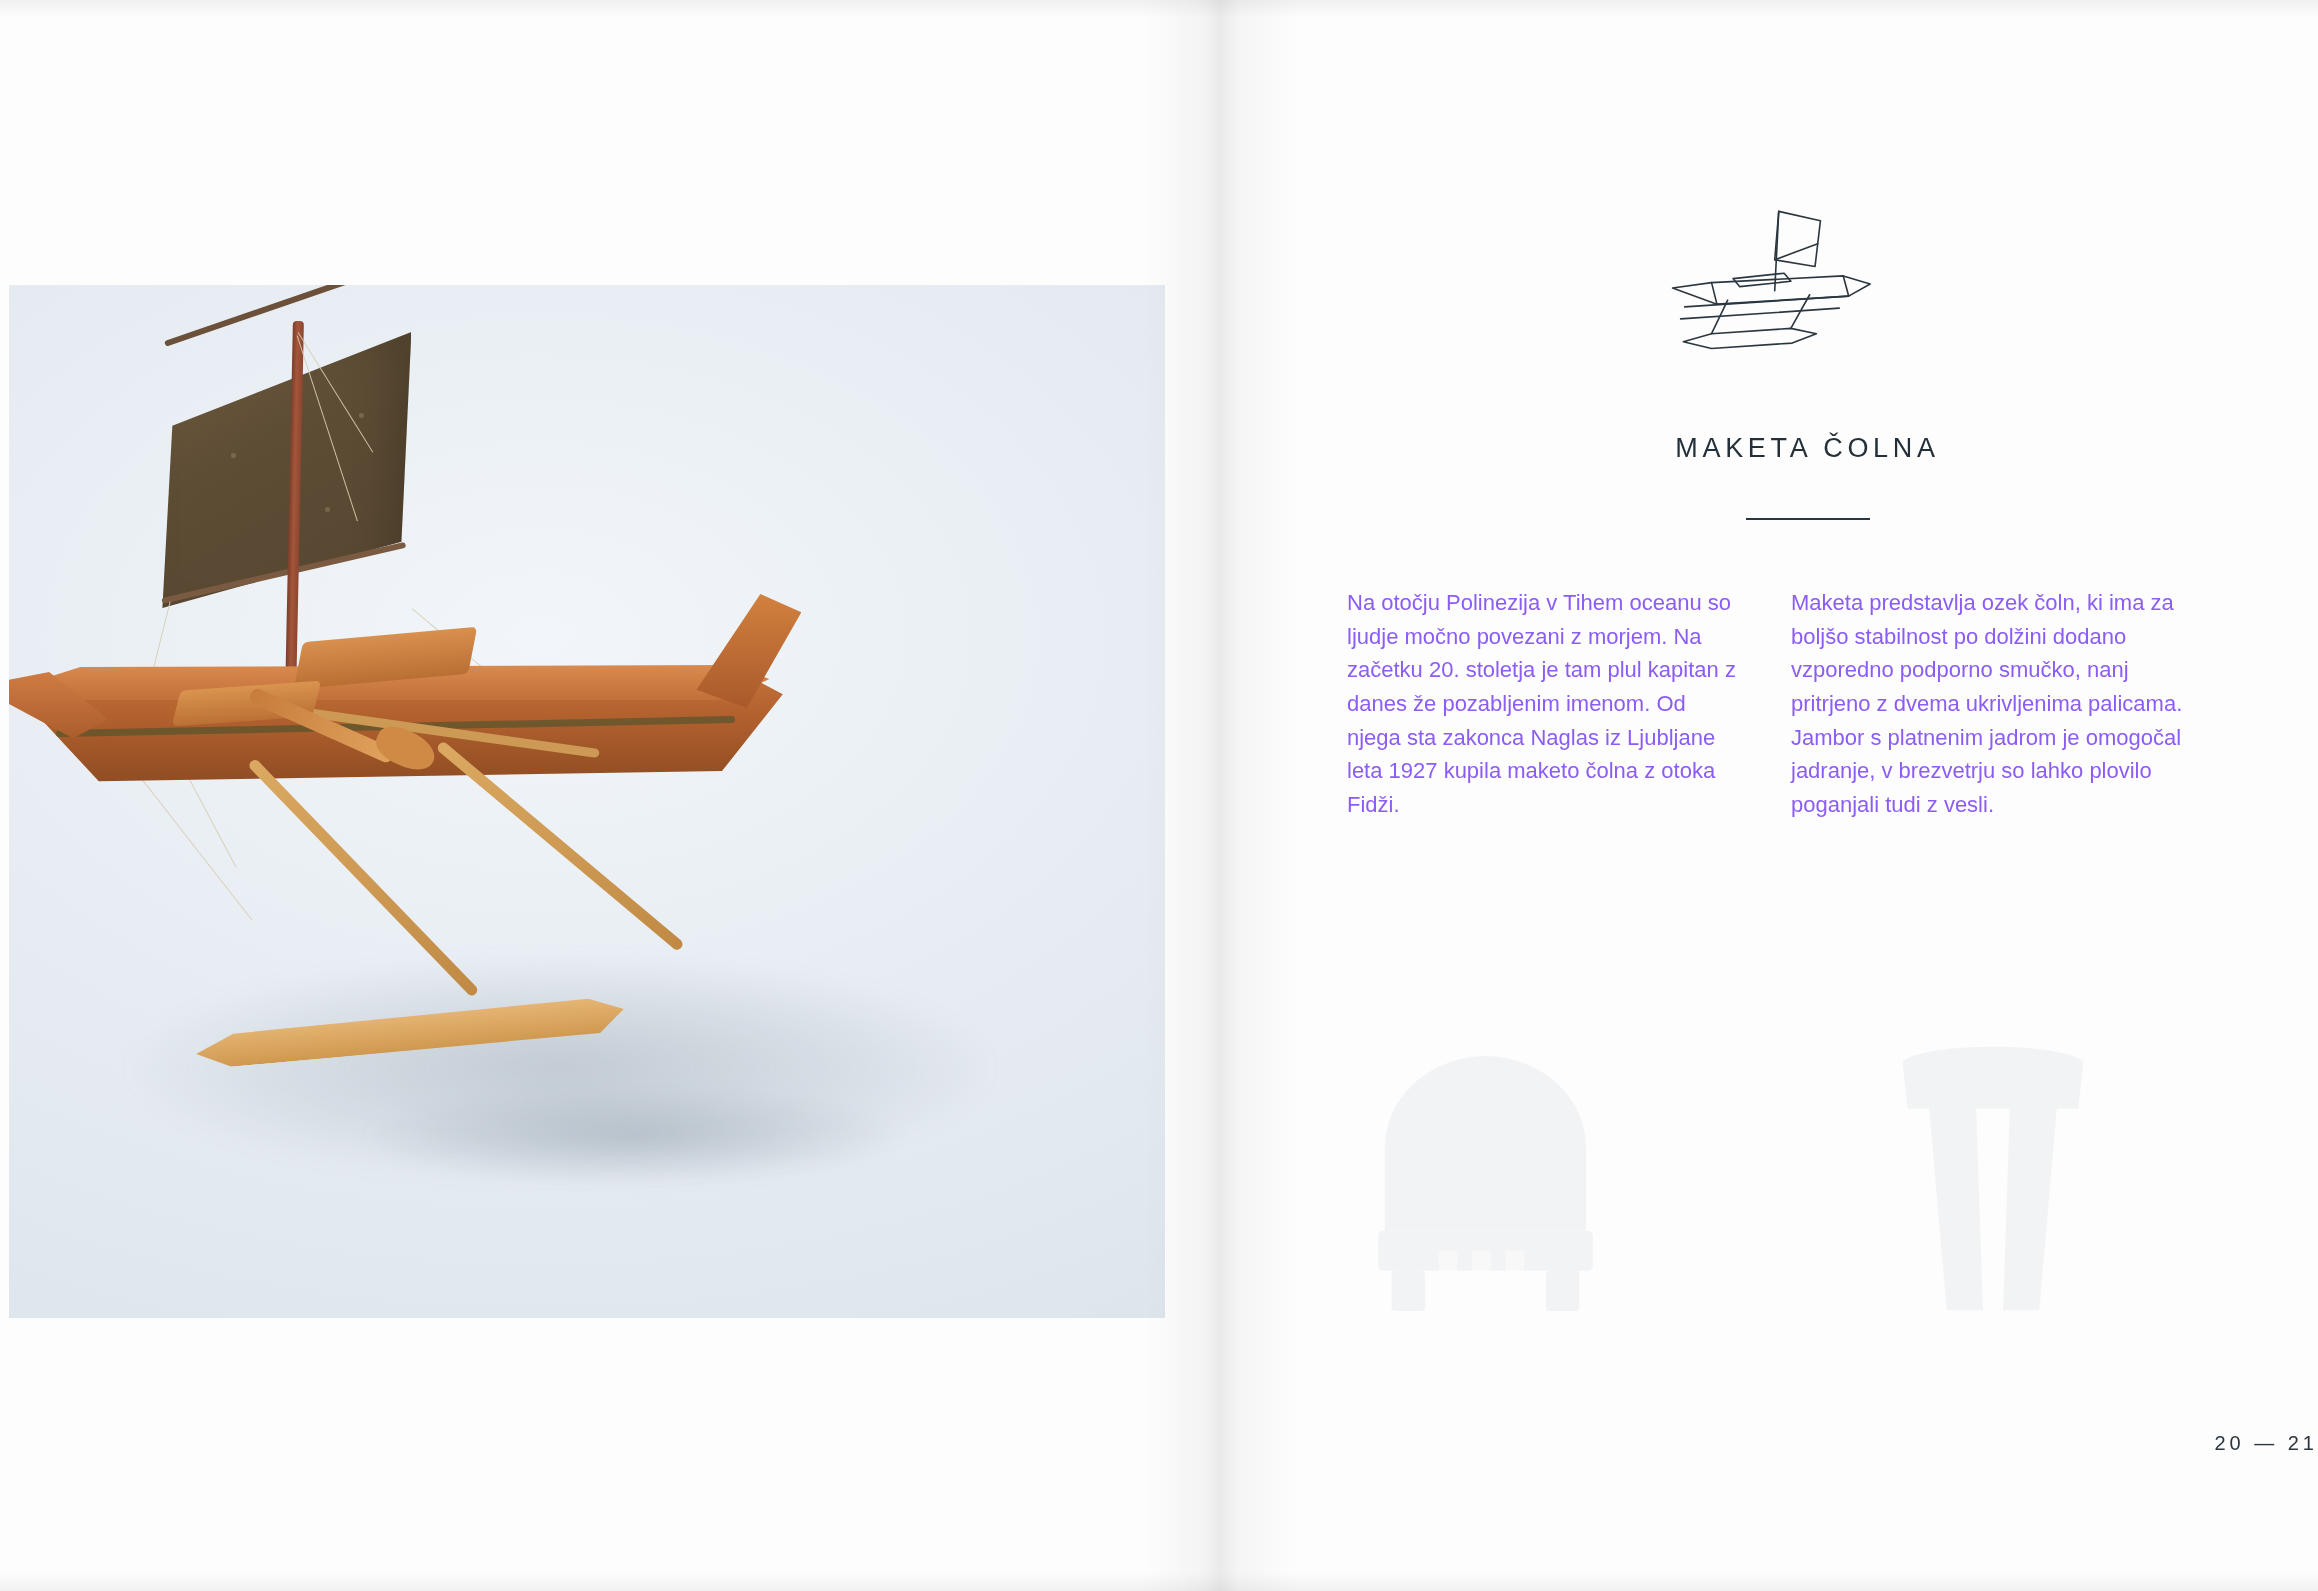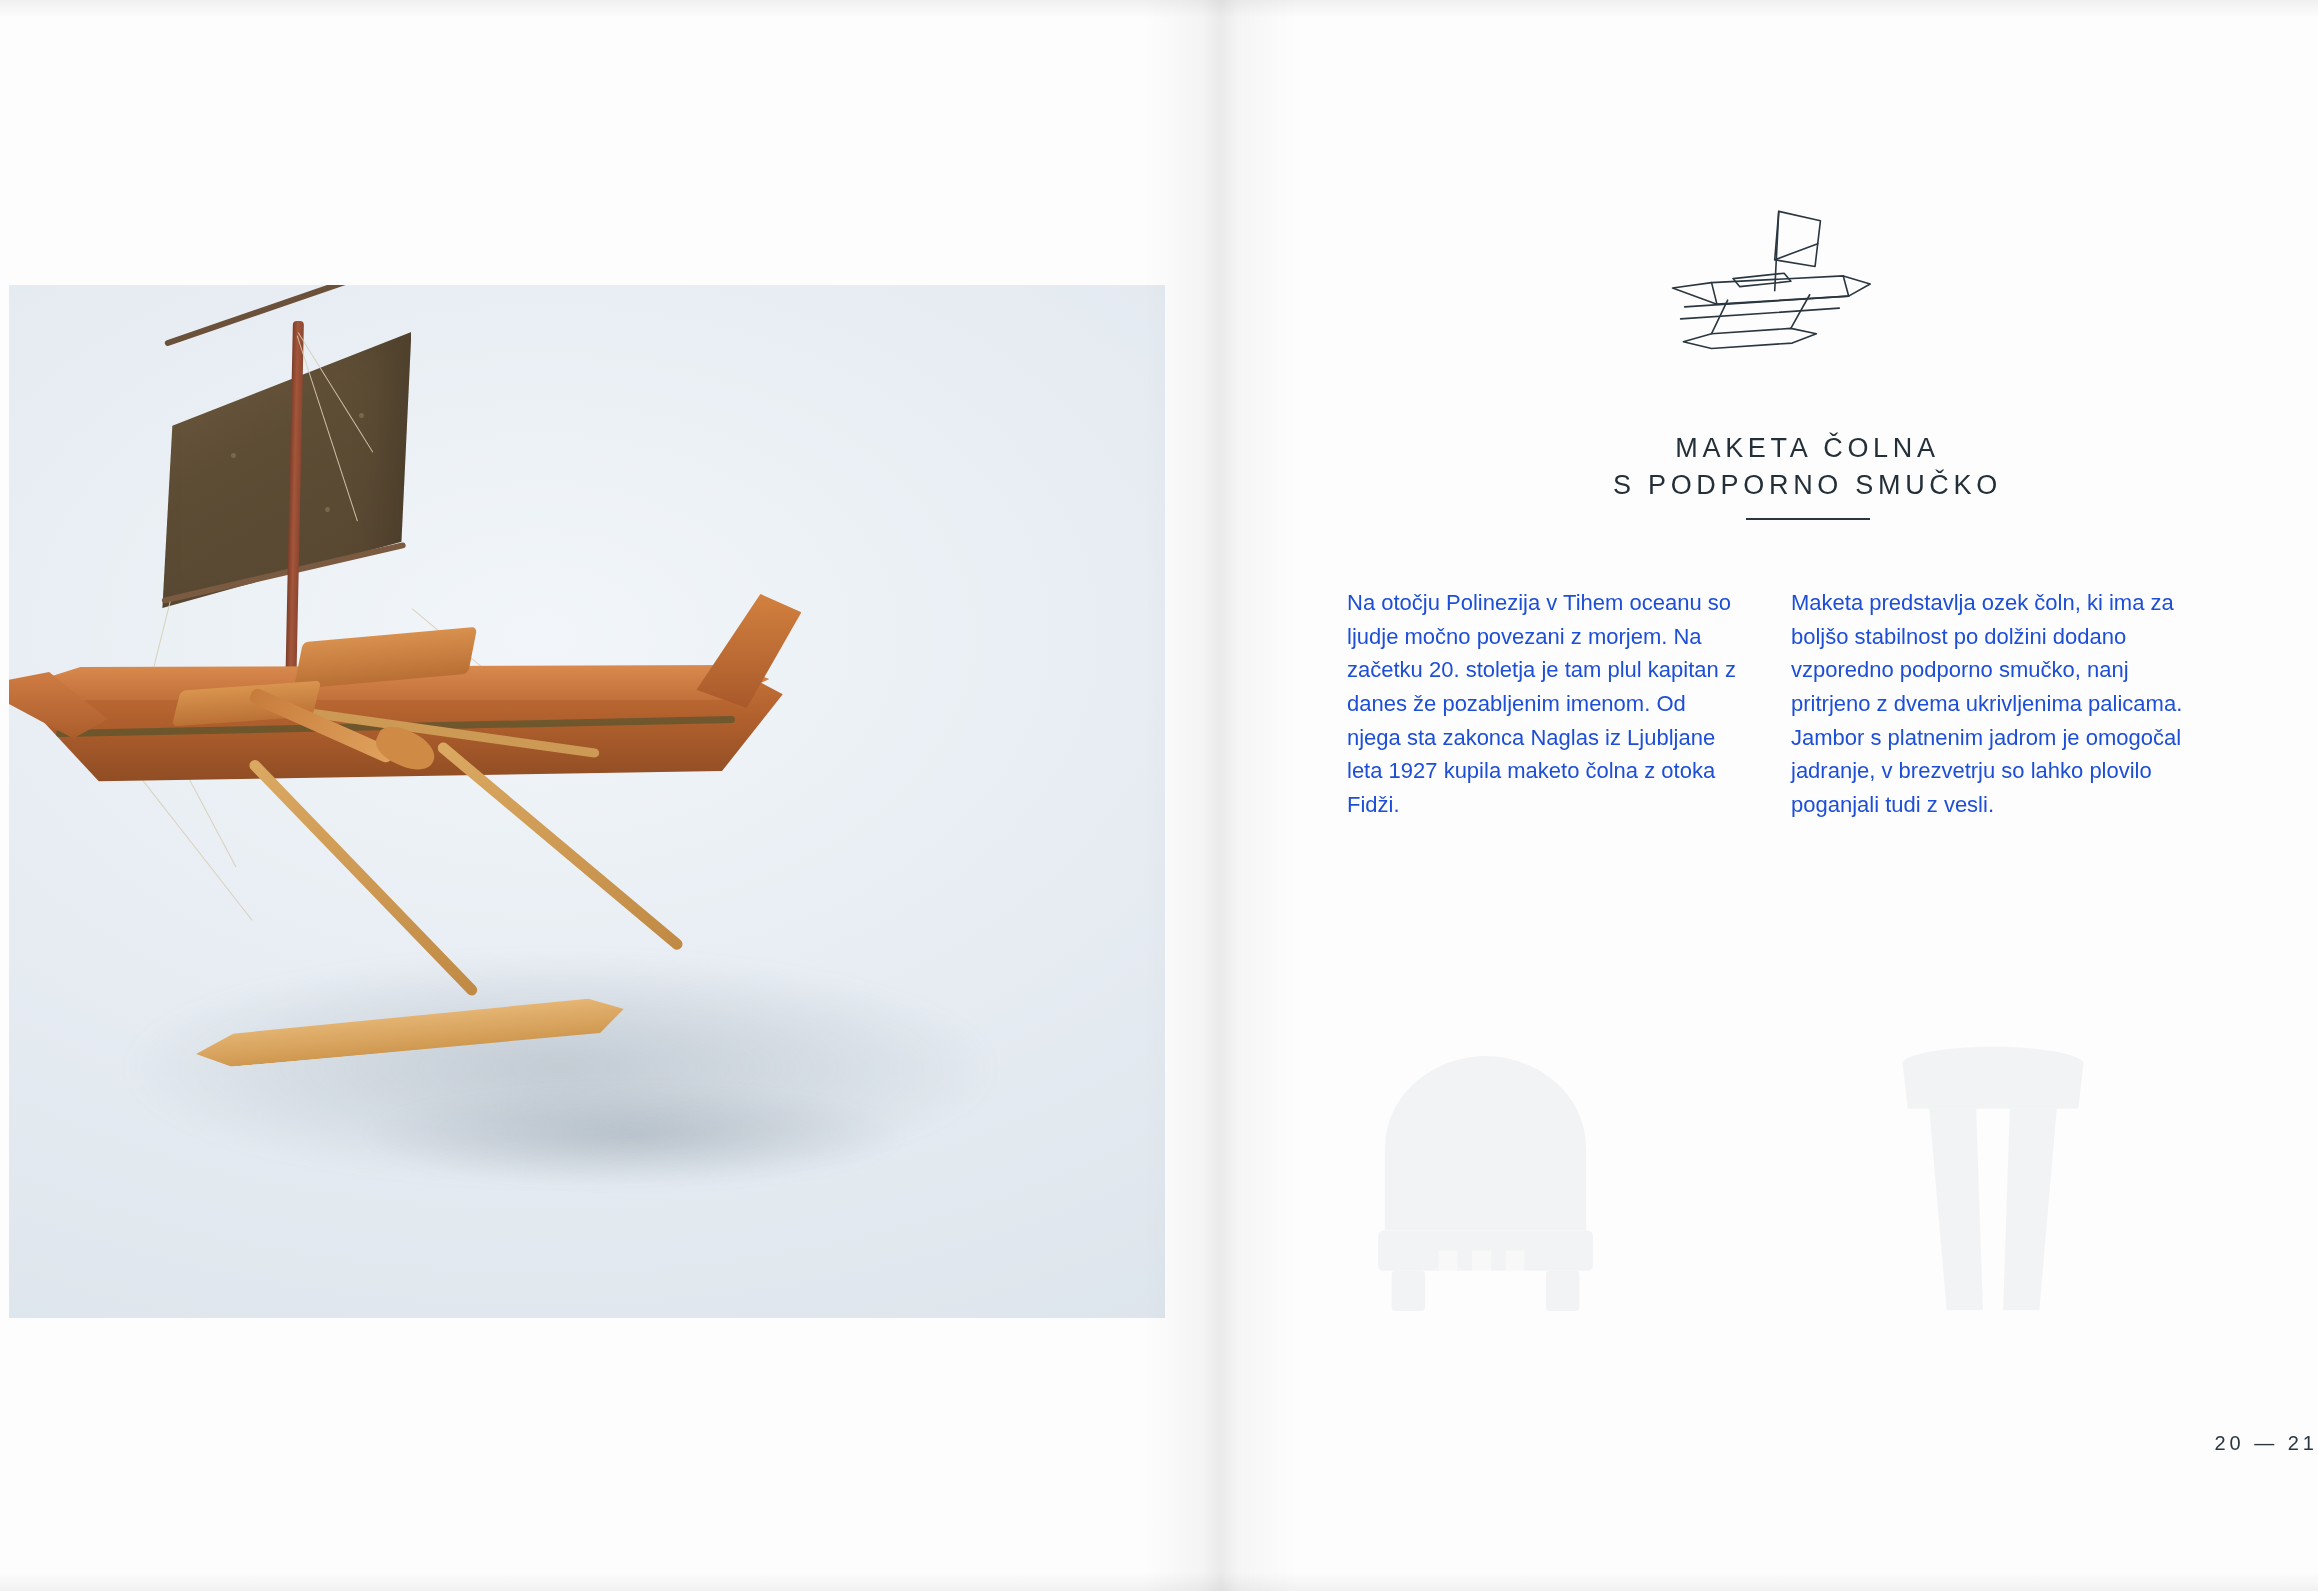--- a/index.html
+++ b/index.html
@@ -302,21 +302,21 @@
     left: 50px;
     top: 586px;
     width: 874px;
     display: flex;
     gap: 47px;
   }
   .col {
     width: 397px;
     font-size: 22px;
     line-height: 1.53;
-    color: #1d4ed8;
+    color: #8b5cf6;
   }
   .col p { margin: 0; }
 
   
   .ghost {
     position: absolute;
     opacity: 0.055;
   }
   .ghost-chest {
     left: 61px;
@@ -431,21 +431,20 @@
 
         <path d="M54 208 L96 196 L214 188 L252 196 L216 210 L96 218 Z"></path>
 
         <line x1="56" y1="156" x2="300" y2="140"></line>
         <line x1="50" y1="174" x2="286" y2="158"></line>
       </svg>
     </div>
 
     <div class="title">
       <div>MAKETA ČOLNA</div>
-      <div>S PODPORNO SMUČKO</div>
     </div>
     <div class="title-rule"></div>
 
     <div class="columns">
       <div class="col">
         <p>Na otočju Polinezija v Tihem oceanu so ljudje močno povezani z morjem. Na začetku 20. stoletja je tam plul kapitan z danes že pozabljenim imenom. Od njega sta zakonca Naglas iz Ljubljane leta 1927 kupila maketo čolna z otoka Fidži.</p>
       </div>
       <div class="col">
         <p>Maketa predstavlja ozek čoln, ki ima za boljšo stabilnost po dolžini dodano vzporedno podporno smučko, nanj pritrjeno z dvema ukrivljenima palicama. Jambor s platnenim jadrom je omogočal jadranje, v brezvetrju so lahko plovilo poganjali tudi z vesli.</p>
       </div>

